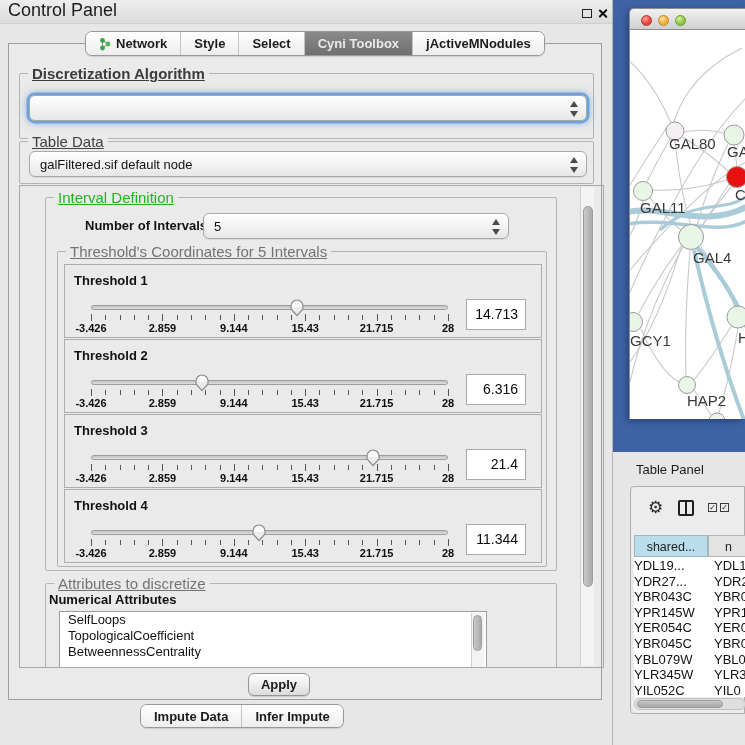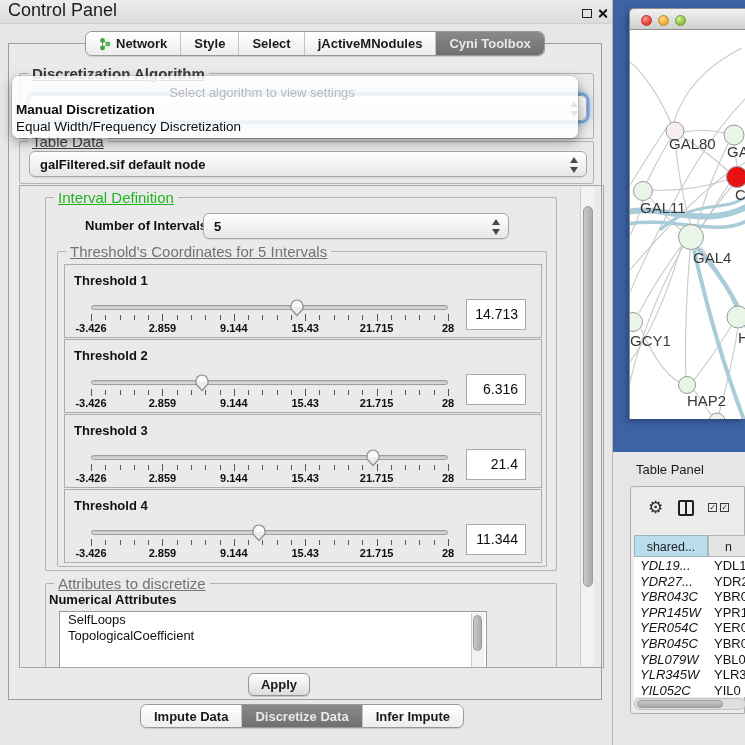--- a/index.html
+++ b/index.html
@@ -37,21 +37,21 @@
   .gtitle{position:absolute;top:-8px;left:8px;padding:0 4px;background:#eaeaea;
     font-size:15px;line-height:15px;white-space:nowrap;text-decoration:underline;}
   .t-black{color:#3c3c3c;font-weight:bold;}
   .t-plain{color:#404040;}
   .t-green{color:#21b421;}
   .t-blue{color:#737373;}
 
   .combo{position:absolute;height:26px;border:1px solid #a7a7a7;border-radius:6px;
     background:linear-gradient(#ffffff,#e7e7e7);box-shadow:0 1px 1px rgba(0,0,0,.08);
     font-size:13px;color:#111;}
-  .combo .cv{position:absolute;left:10px;top:5px;font-weight:bold;}
+  .combo .cv{position:absolute;left:10px;top:5px;}
   .stepper{position:absolute;right:7px;top:4px;width:9px;height:18px;}
   .stepper::before{content:"";position:absolute;left:0;top:1px;border-left:4.5px solid transparent;
     border-right:4.5px solid transparent;border-bottom:6px solid #4a4a4a;}
   .stepper::after{content:"";position:absolute;left:0;bottom:1px;border-left:4.5px solid transparent;
     border-right:4.5px solid transparent;border-top:6px solid #4a4a4a;}
   .focusring{box-shadow:0 0 0 2.5px rgba(106,160,215,.95),0 0 7px 3px rgba(90,150,220,.55);}
 
   
   #algo-popup{position:absolute;left:12px;top:76px;width:566px;height:62px;z-index:40;
     background:rgba(255,255,255,.86);border-radius:7px;
@@ -117,21 +117,21 @@
   .cbx{position:absolute;top:16px;width:9px;height:9px;border:1.4px solid #3a3a3a;font-size:8px;
     line-height:8px;color:#222;text-align:center;}
   #cbx1{left:77px;} #cbx2{left:89px;}
   #tp-table{position:absolute;left:3px;top:48px;width:112px;height:162px;overflow:hidden;background:#fff;}
   .th{position:absolute;top:0;height:22px;font-size:12.5px;color:#222;text-align:center;
     line-height:22px;border:1px solid #9fb6c2;}
   #th1{left:0;width:74px;background:#b9ddec;}
   #th2{left:74px;width:60px;background:#e3e3e3;border-color:#b5b5b5;text-align:left;padding-left:16px;}
   #tp-rows{position:absolute;left:0;top:23px;width:140px;}
   .tr{height:15.6px;font-size:13px;color:#121212;white-space:nowrap;}
-  .tr .c1{display:inline-block;width:74px;padding-left:6px;font-style:italic;}
+  .tr .c1{display:inline-block;width:74px;}
   .tr .c2{display:inline-block;padding-left:6px;}
   #tp-hscroll{position:absolute;left:3px;top:211px;width:112px;height:12px;background:#dedede;
     border:1px solid #c2c2c2;border-radius:6px;}
   #tp-hthumb{position:absolute;left:2px;top:1px;width:86px;height:8px;border-radius:5px;
     background:linear-gradient(#c6c6c6,#a8a8a8);border:1px solid #9b9b9b;}
 
   svg text{font-family:"Liberation Sans",sans-serif;}
 </style>
 </head>
 <body>
@@ -157,25 +157,25 @@
             <circle cx="9" cy="7" r="2.4" fill="#54b554"></circle>
           </svg>
           <span>Network</span>
         </div>
         <div class="seg">
           <span>Style</span>
         </div>
         <div class="seg">
           <span>Select</span>
         </div>
-        <div class="seg">
-          <span>jActiveMNodules</span>
-        </div>
         <div class="seg sel">
           <span>Cyni Toolbox</span>
+        </div>
+        <div class="seg">
+          <span>jActiveMNodules</span>
         </div>
       </div>
 
     <div id="cp-content">
 
       <div class="group" style="left:10px;top:29px;width:575px;height:66px;">
         <span class="gtitle t-black">Discretization Algorithm</span>
       </div>
       <div class="combo focusring" style="left:20px;top:51px;width:558px;">
         <span class="stepper"></span>
@@ -369,50 +369,43 @@
             </div>
           </div>
 
         <div class="group" style="left:25px;top:397px;width:512px;height:95px;">
           <span class="gtitle t-blue">Attributes to discretize</span>
         </div>
         <div class="abs" style="left:29px;top:406px;font-size:13px;font-weight:bold;color:#111;">Numerical Attributes</div>
         <div id="attr-list">
             <div class="li">SelfLoops</div>
             <div class="li">TopologicalCoefficient</div>
+            <div class="li">BetweennessCentrality</div>
           </div>
         <div class="vscroll" style="left:451px;top:427px;width:13px;height:54px;">
           <div class="vthumb" style="left:1px;top:2px;width:9px;height:36px;"></div>
         </div>
       </div>
 
       <div class="vscroll" style="left:571px;top:143px;width:14px;height:479px;">
         <div class="vthumb" style="left:1.5px;top:19px;width:10px;height:381px;"></div>
       </div>
 
       <div id="apply-btn">Apply</div>
     </div>
 
     <div id="cp-bottom-tabs" class="segbar">
         <div class="seg">
           <span>Impute Data</span>
         </div>
-        <div class="seg sel">
-          <span>Discretize Data</span>
-        </div>
         <div class="seg">
           <span>Infer Impute</span>
         </div>
       </div>
 
-    <div id="algo-popup">
-      <div class="hint">Select algorithm to view settings</div>
-      <div class="opt sel" style="top:26px;">Manual Discretization</div>
-      <div class="opt" style="top:43px;">Equal Width/Frequency Discretization</div>
-    </div>
   </div>
 
   <div id="desktop">
     <div id="net-window">
       <div id="net-titlebar">
         <span class="light" id="light-red"></span>
         <span class="light" id="light-yellow"></span>
         <span class="light" id="light-green"></span>
       </div>
       <div id="net-canvas-wrap">

